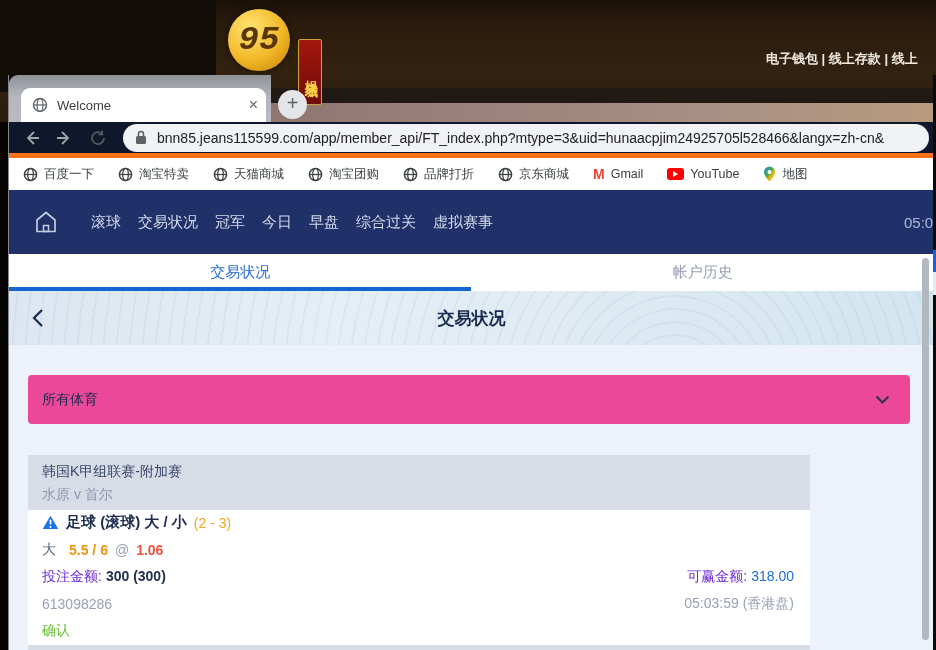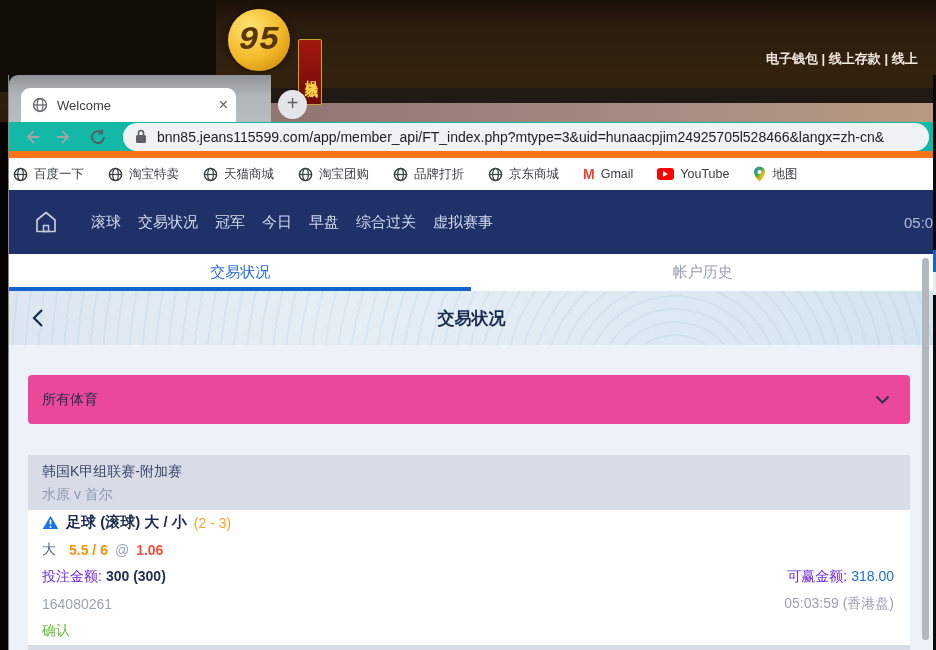--- a/index.html
+++ b/index.html
@@ -29,36 +29,36 @@
     writing-mode:vertical-rl;text-orientation:upright;letter-spacing:2px;}
   .banner-links{position:absolute;left:766px;top:50px;white-space:nowrap;
     color:#efe9e0;font-size:13px;font-weight:bold;}
 
   
   .window{position:absolute;left:8px;top:75px;width:925px;height:575px;overflow:hidden;
     border-left:1px solid #85878a;}
   .tabstrip{position:absolute;left:0;top:0;width:262px;height:47px;
     background:linear-gradient(180deg,#8f9398 0%,#b2b6bb 45%,#b9bdc2 100%);
     border-top-left-radius:9px;}
-  .tab{position:absolute;left:12px;top:13px;width:215px;height:34px;background:#fff;
+  .tab{position:absolute;left:12px;top:13px;width:245px;height:34px;background:#fff;
     border-radius:9px 9px 0 0;display:flex;align-items:center;padding:0 8px 0 11px;}
   .tab-title{flex:1;font-size:13px;color:#3c4043;margin-left:9px;}
   .tab-close{color:#5f6368;font-size:16px;line-height:16px;cursor:default;}
   .plus-btn{position:absolute;left:269px;top:15px;width:29px;height:29px;border-radius:50%;
     background:#e3e5e8;color:#5f6368;font-size:20px;display:flex;align-items:center;
     justify-content:center;padding-bottom:2px;}
-  .addressbar{position:absolute;left:0;top:47px;width:925px;height:36px;background:#14b8a6;
-    display:flex;align-items:center;border-bottom:7px solid #f97316;}
+  .addressbar{position:absolute;left:0;top:47px;width:925px;height:36px;background:#0f172a;
+    display:flex;align-items:center;border-bottom:5px solid #f97316;}
   .nav-arrow{margin-left:14px;display:flex;}
   .reload{margin-left:16px;display:flex;}
   .omnibox{margin-left:16px;height:28px;flex:1;background:#f0f2f4;border-radius:14px;
     display:flex;align-items:center;padding:0 10px 0 12px;overflow:hidden;margin-right:5px;}
   .omnibox-url{margin-left:10px;font-size:14px;color:#202124;white-space:nowrap;overflow:hidden;}
   .bookmarks{position:absolute;left:0;top:83px;width:925px;height:32px;background:#fff;
-    display:flex;align-items:center;padding-left:4px;}
+    display:flex;align-items:center;padding-left:14px;}
   .bm{display:flex;align-items:center;margin-right:24px;}
   .bm span.lbl{margin-left:6px;font-size:12.5px;color:#3c4043;white-space:nowrap;}
   .gmail-m{color:#ea4335;font-weight:bold;font-size:14px;}
   .yt{width:17px;height:12px;background:#f00;border-radius:3px;display:flex;align-items:center;justify-content:center;}
   .yt i{display:block;width:0;height:0;border-left:5px solid #fff;border-top:3px solid transparent;border-bottom:3px solid transparent;}
 
   
   .navbar{position:absolute;left:0;top:115px;width:925px;height:64px;background:#20316a;
     display:flex;align-items:center;}
   .nav-home{margin-left:24px;display:flex;}
@@ -80,21 +80,21 @@
       linear-gradient(100deg,#dde6f0 0%,#e6eef5 35%,#e0ebf3 60%,#d3e5ef 100%);
     display:flex;align-items:center;}
   .back{position:absolute;left:22px;display:flex;}
   .pagetitle{width:100%;text-align:center;font-size:17px;font-weight:bold;color:#16294e;}
 
   
   .content{position:absolute;left:0;top:270px;width:925px;height:305px;background:#edf1fa;}
   .filter-card{position:absolute;left:19px;top:30px;width:882px;height:49px;background:#ec4899;
     border-radius:4px;display:flex;align-items:center;padding:0 20px 0 14px;}
   .filter-label{flex:1;font-size:14px;color:#1c2b4e;}
-  .bet-card{position:absolute;left:19px;top:110px;width:882px;}
+  .bet-card{position:absolute;left:19px;top:110px;width:782px;}
   .bet-head{height:55px;background:#d8dce7;padding:8px 14px 0 14px;}
   .bet-league{font-size:14px;color:#39466a;}
   .bet-teams{margin-top:5px;font-size:14px;color:#8d97ad;}
   .bet-body{background:#fff;height:135px;padding:1px 16px 0 14px;}
   .row{display:flex;align-items:center;}
   .row-market{margin-top:2px;}
   .market-name{margin-left:7px;font-size:15px;font-weight:bold;color:#1c2b4e;}
   .market-score{margin-left:7px;font-size:14px;color:#f5a623;}
   .row-odds{margin-top:9px;font-size:14px;}
   .odds-side{color:#5a6580;}
@@ -303,21 +303,21 @@
             <span class="odds-side">大</span>
             <span class="odds-line">5.5 / 6</span>
             <span class="odds-at">@</span>
             <span class="odds-val">1.06</span>
           </div>
           <div class="row row-split">
             <span><span class="lab">投注金额:</span><span class="stake-val">300 (300)</span></span>
             <span><span class="lab">可赢金额:</span><span class="win-val">318.00</span></span>
           </div>
           <div class="row row-split">
-            <span class="muted">164080261</span>
+            <span class="muted">613098286</span>
             <span class="muted">05:03:59 (香港盘)</span>
           </div>
           <div class="row row-confirm">
             <span class="confirm">确认</span>
           </div>
         </div>
         <div class="next-strip"></div>
       </div>
 
     </div>

